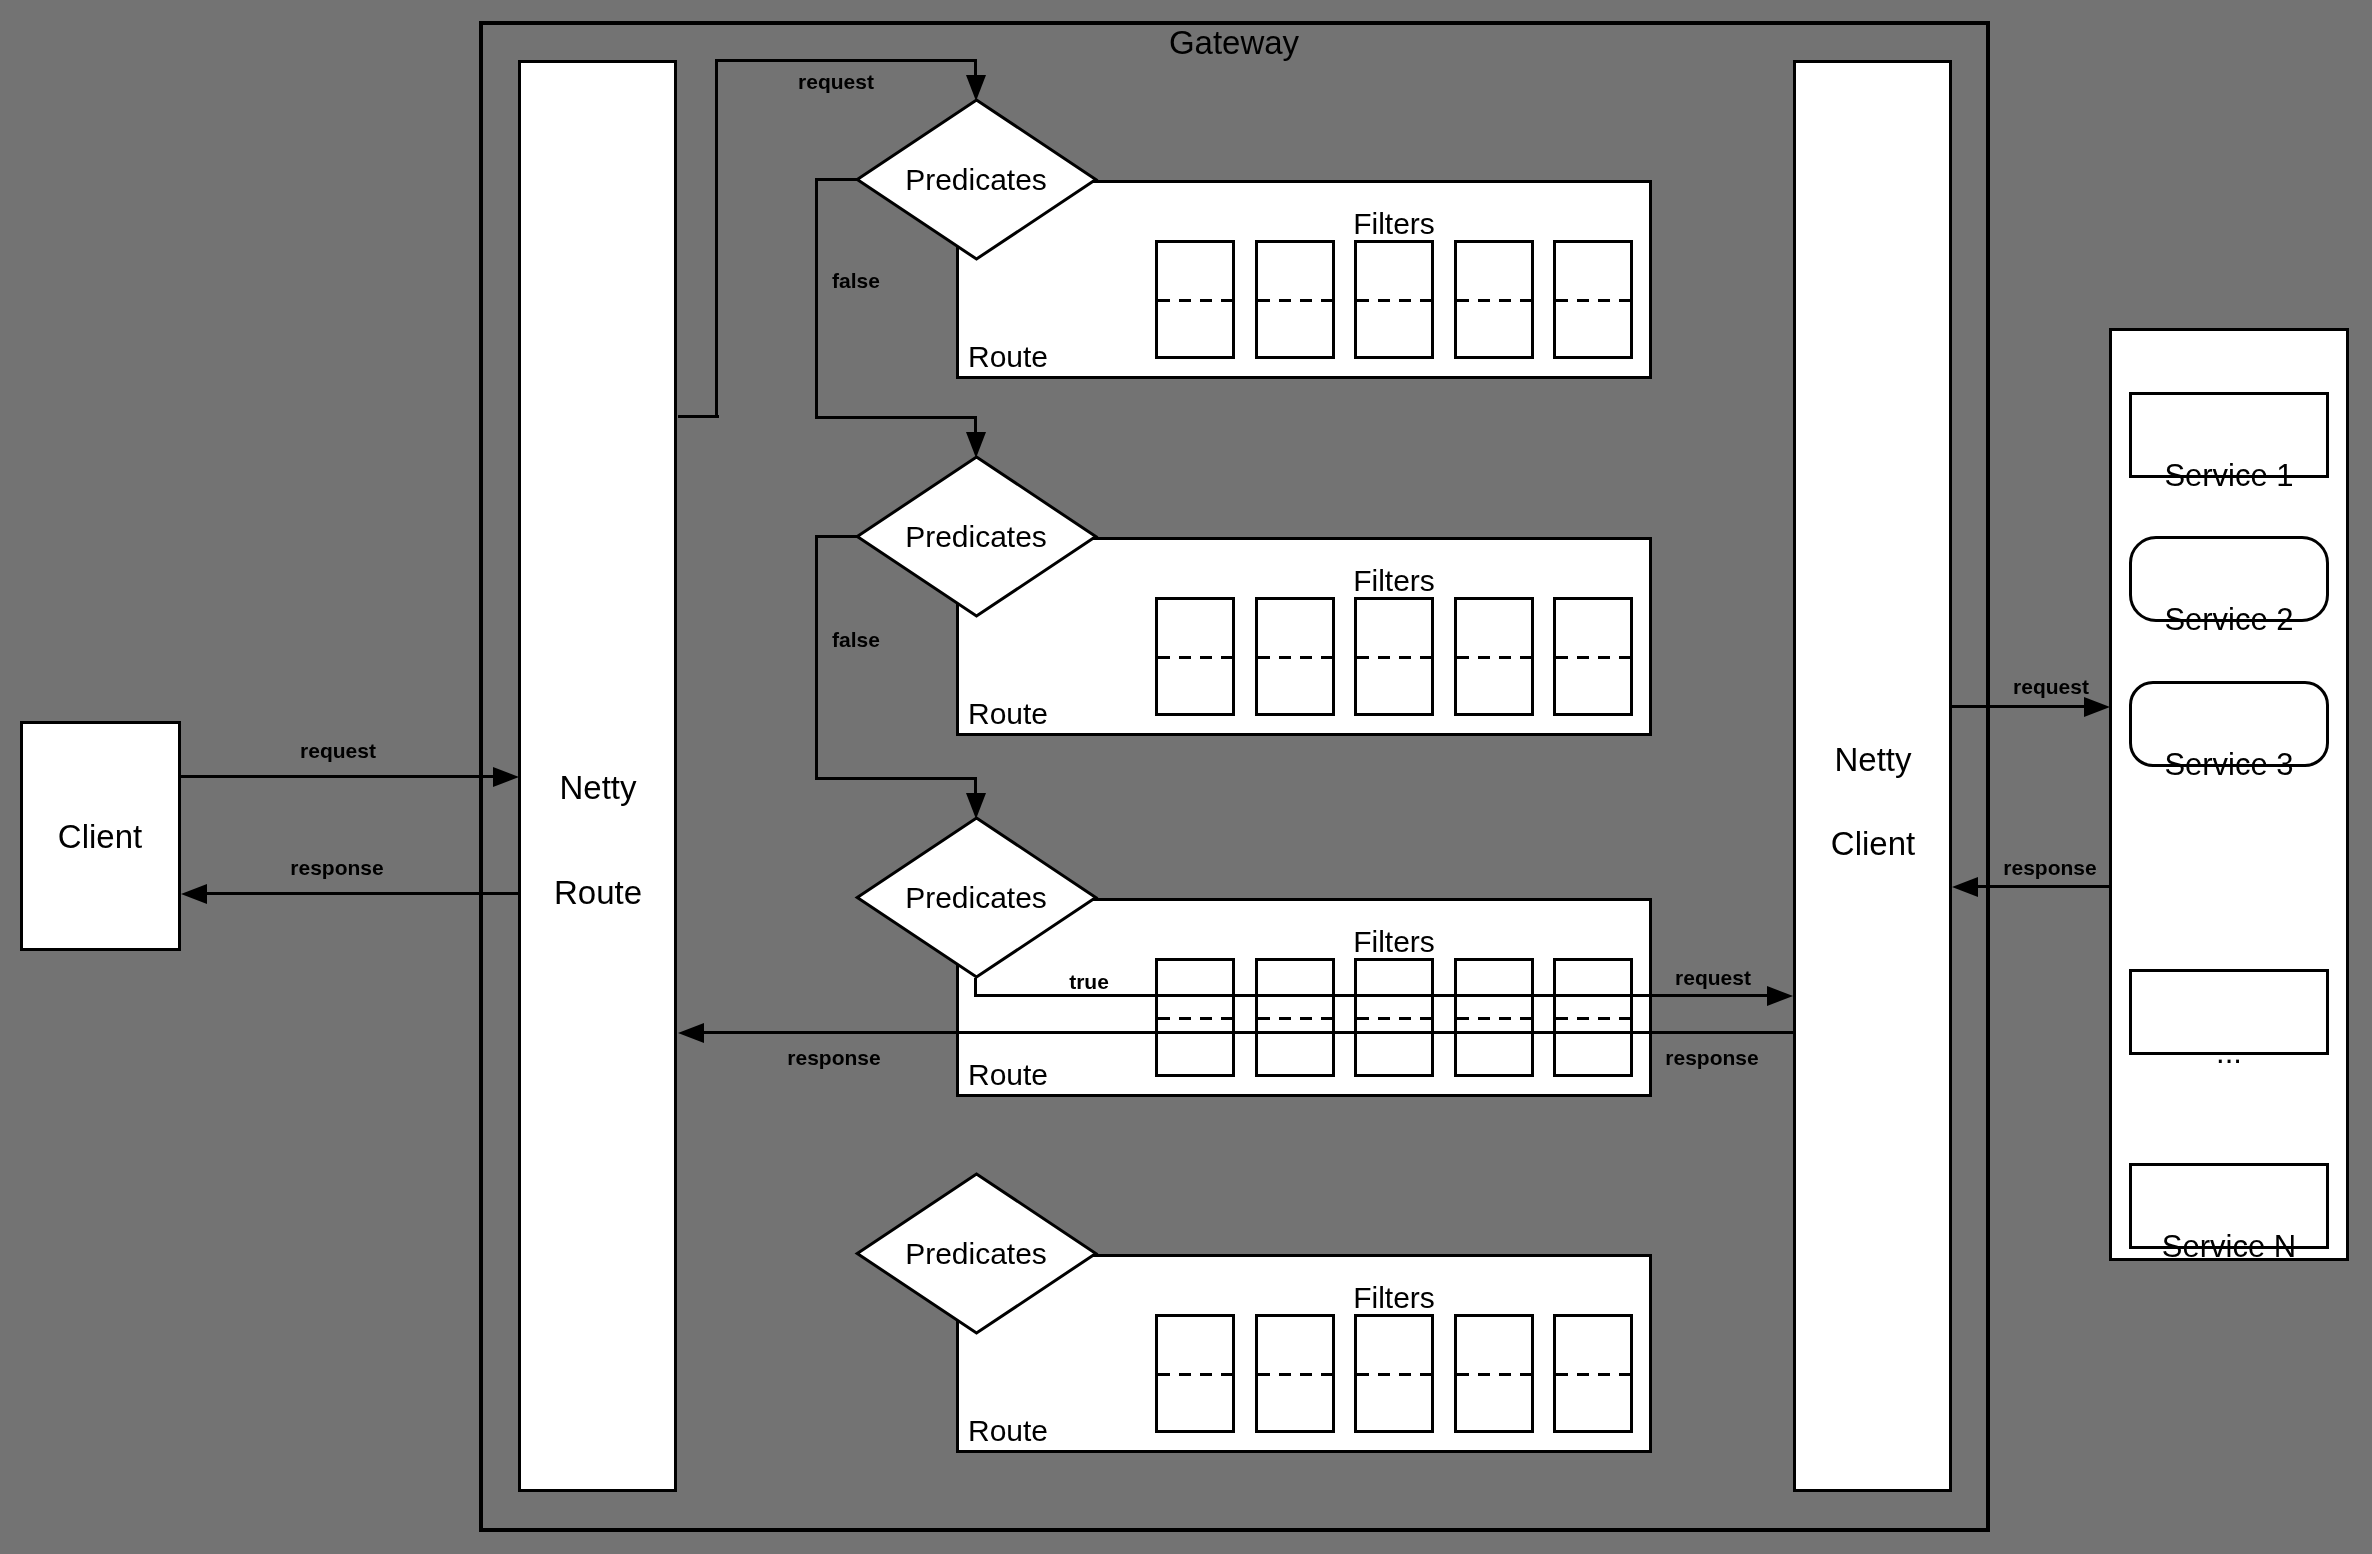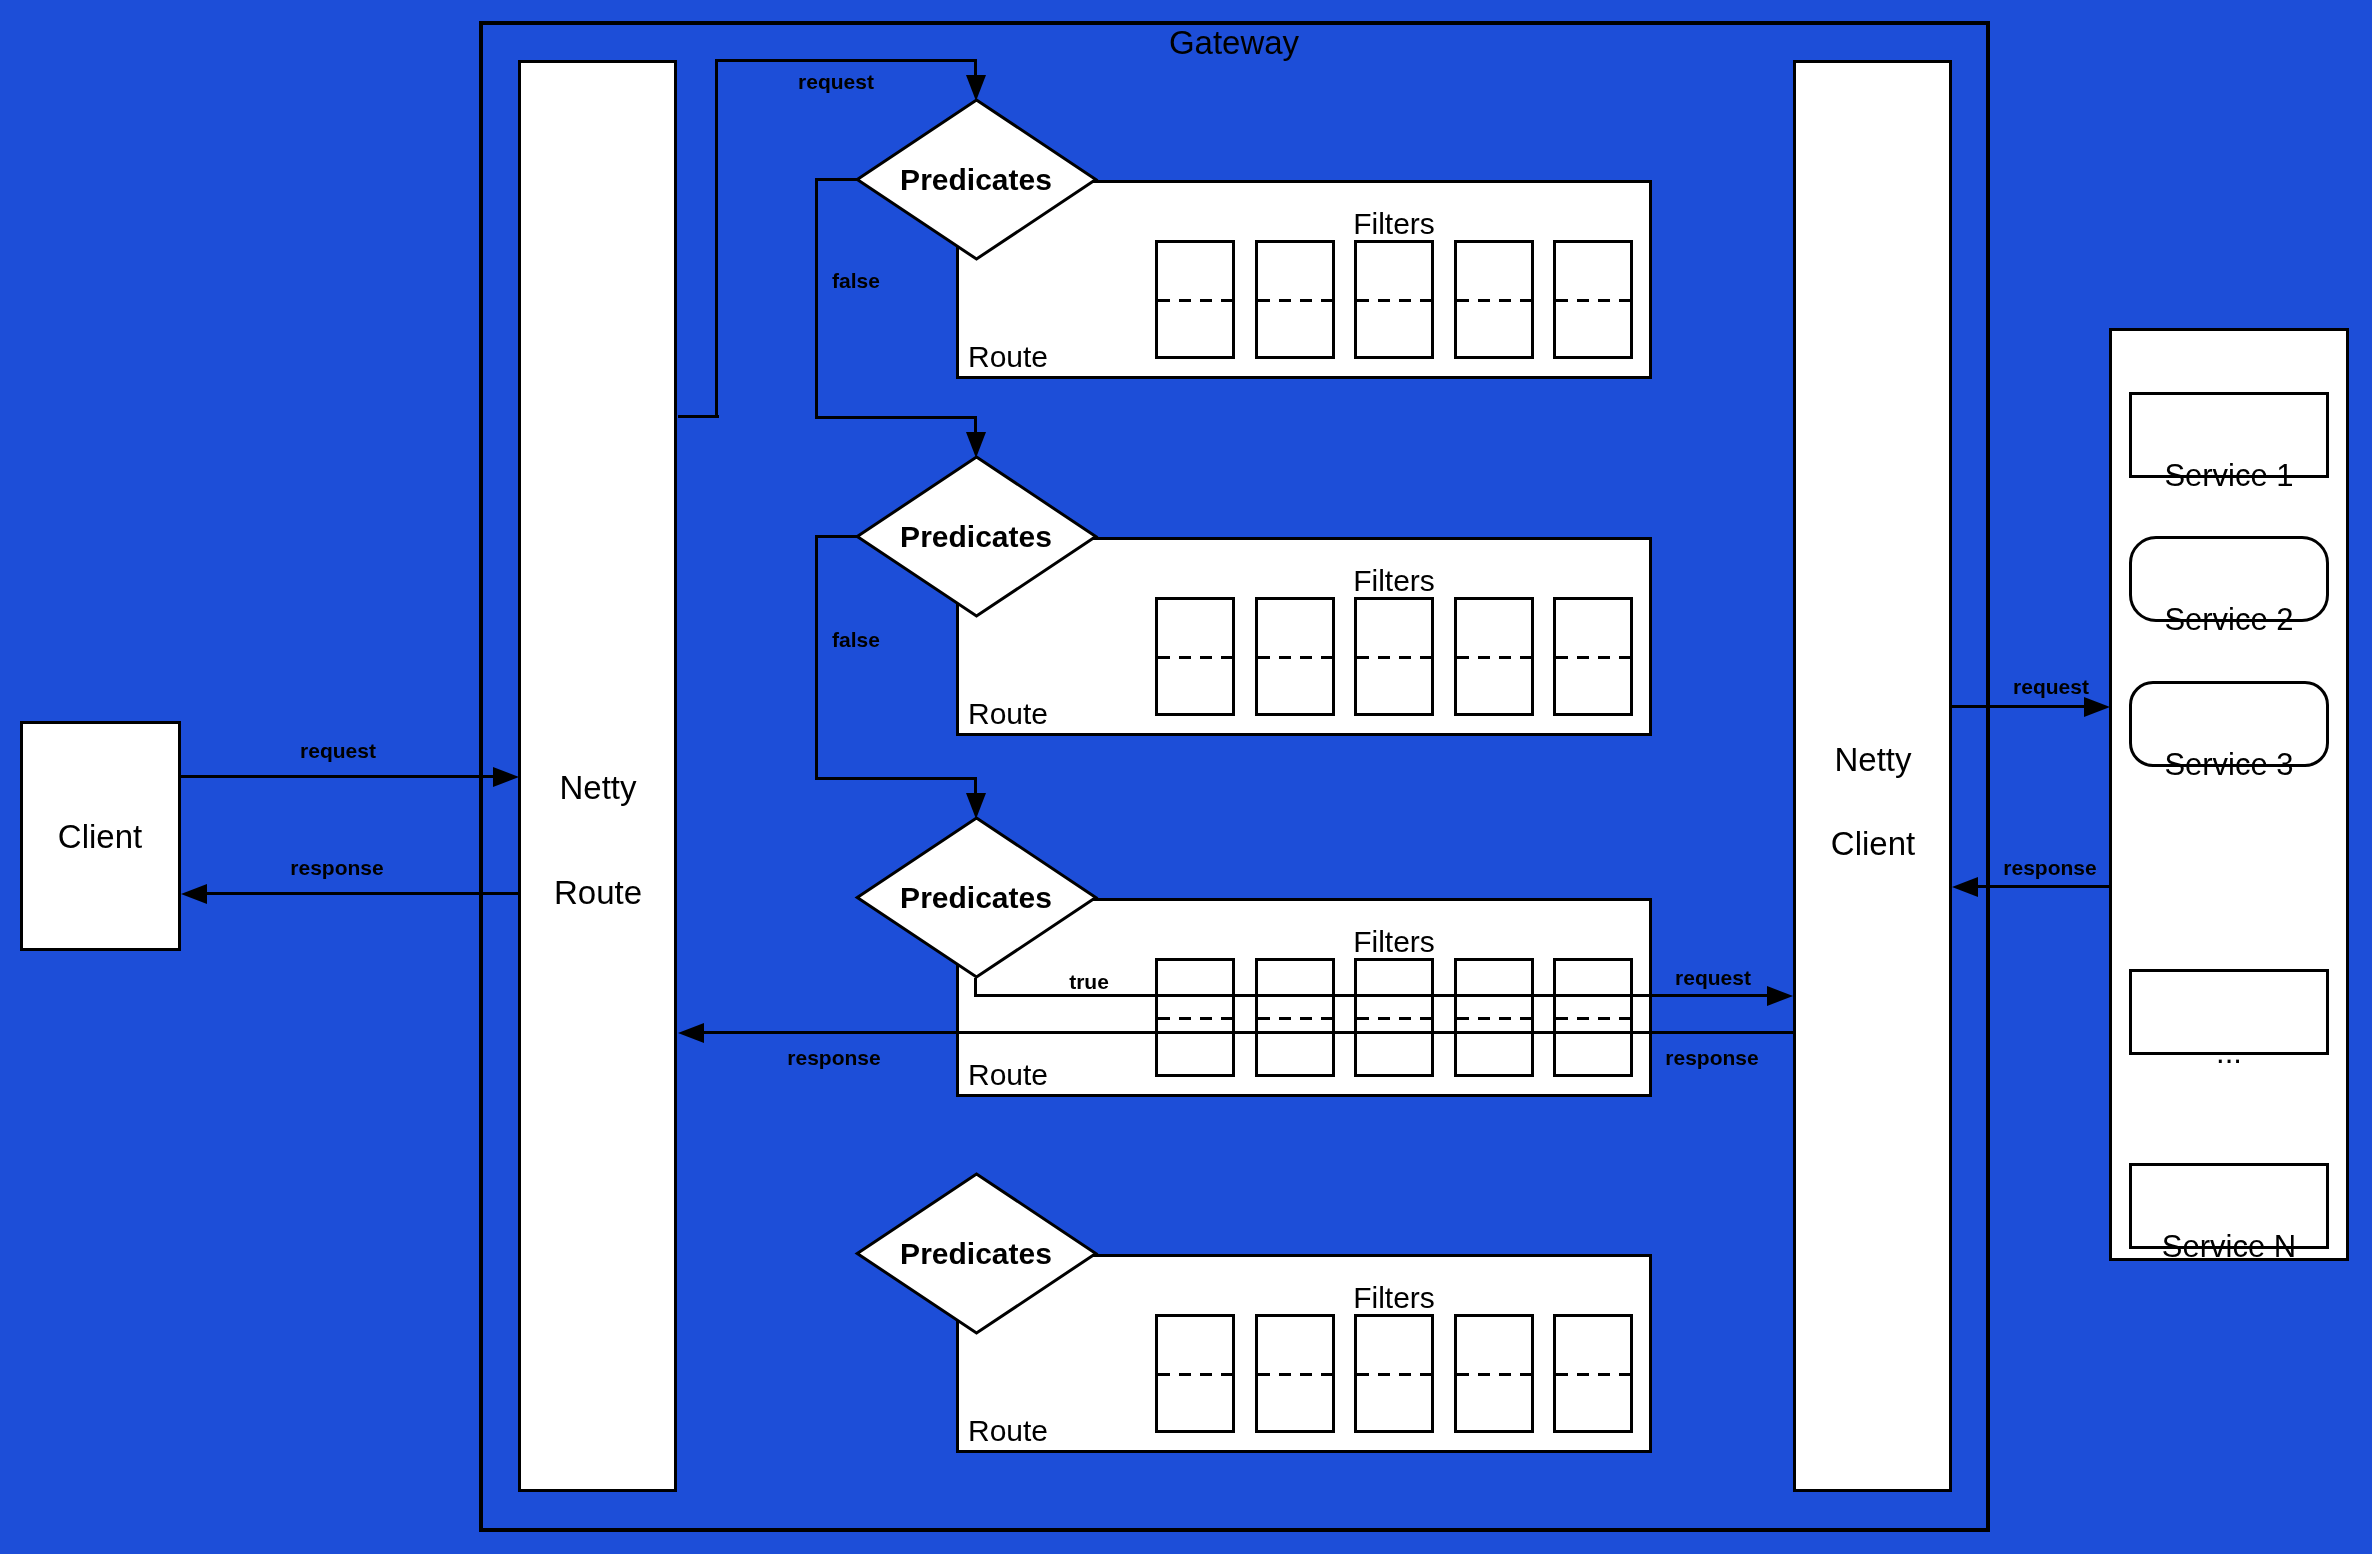--- a/index.html
+++ b/index.html
@@ -1,17 +1,17 @@
 <!DOCTYPE html>
 <html><head>
 <meta charset="utf-8">
 <style>
   html,body{margin:0;padding:0;background:#ffffff;}
   .canvas{
-    position:relative;width:2372px;height:1554px;background:#1d4ed8;
+    position:relative;width:2372px;height:1554px;background:#737373;
     font-family:"Liberation Sans", sans-serif;color:#000;overflow:hidden;
   }
   .box{position:absolute;border:3px solid #000;background:#ffffff;box-sizing:border-box;}
   .gw{border-width:4px;background:transparent;}
   .hline{position:absolute;height:3px;background:#000;}
   .vline{position:absolute;width:3px;background:#000;}
   .arrow-right{position:absolute;width:0;height:0;border-left:26px solid #000;border-top:10px solid transparent;border-bottom:10px solid transparent;}
   .arrow-left{position:absolute;width:0;height:0;border-right:26px solid #000;border-top:10px solid transparent;border-bottom:10px solid transparent;}
   .arrow-down{position:absolute;width:0;height:0;border-top:26px solid #000;border-left:10px solid transparent;border-right:10px solid transparent;}
   .lbl{position:absolute;white-space:nowrap;line-height:1.15;}
@@ -21,21 +21,21 @@
   .f31{font-size:31px;margin-top:41px;}
   .f30{font-size:30px;}
   .f26{font-size:21px;font-weight:bold;}
   .row{position:absolute;left:0;top:0;width:0;height:0;}
   .route-box{position:absolute;border:3px solid #000;box-sizing:border-box;left:956px;top:var(--cy);width:696px;height:199px;background:#ffffff;}
   .fbox{position:absolute;border:3px solid #000;box-sizing:border-box;width:80px;height:119px;top:calc(var(--cy) + 60px);background:#ffffff;}
   .fbox::after{content:"";position:absolute;left:0;right:0;top:56px;height:3px;
     background:repeating-linear-gradient(90deg,#000 0 12px,transparent 12px 21px);}
   .f1{left:1155px;} .f2{left:1255px;} .f3{left:1354px;} .f4{left:1454px;} .f5{left:1553px;}
   .diamond-svg{position:absolute;left:854px;top:calc(var(--cy) - 83px);}
-  .predicates-lbl{left:976px;top:var(--cy);font-weight:bold;}
+  .predicates-lbl{left:976px;top:var(--cy);}
   .filters-lbl{left:1394px;top:calc(var(--cy) + 44px);}
   .route-lbl{left:968px;top:calc(var(--cy) + 160px);}
   .svc{position:absolute;border:3px solid #000;box-sizing:border-box;left:2129px;width:200px;height:86px;background:#ffffff;}
   .svc .lbl{left:50%;top:50%;}
 </style>
 </head>
 <body>
 
 <div class="canvas">
 

